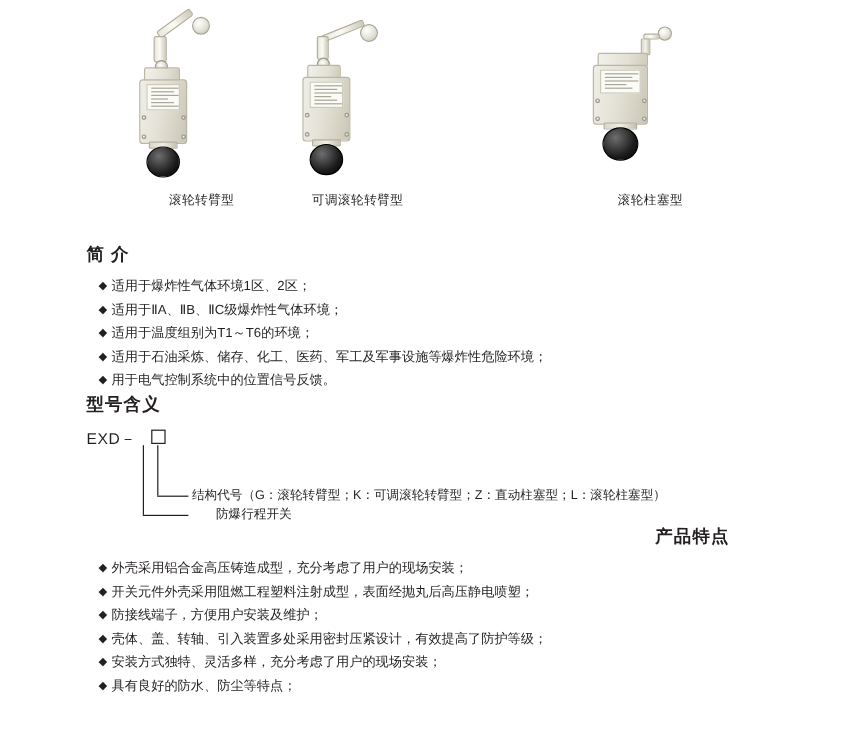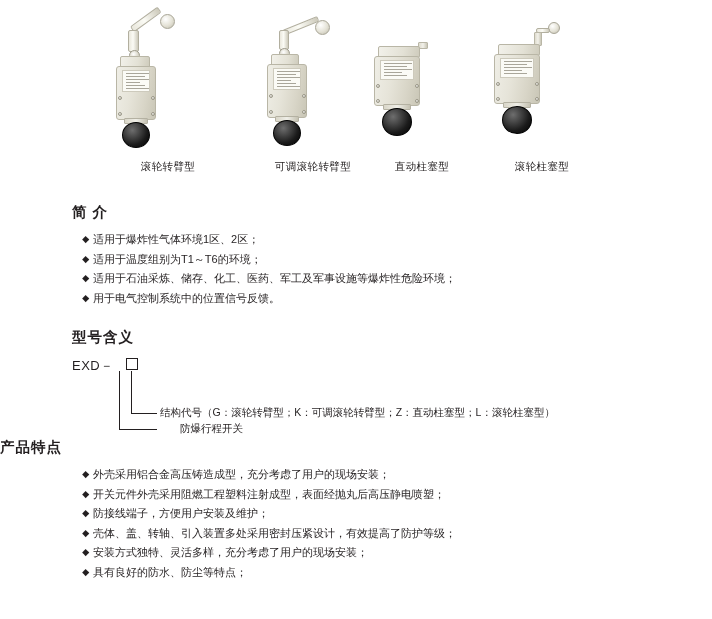--- a/index.html
+++ b/index.html
@@ -219,21 +219,21 @@
       <div class="screw" style="left:53px; top:96px;"></div>
       <div class="screw" style="left:20px; top:112px;"></div>
       <div class="screw" style="left:53px; top:112px;"></div>
 
       <div class="conduit" style="left:26px; top:118px; width:24px; height:6px;"></div>
       <div class="plunger-cap" style="left:24px; top:122px; width:28px; height:26px;"></div>
     </div>
     <div class="caption">滚轮转臂型</div>
   </div>
 
-  <div class="product" style="left:243px;">
+  <div class="product" style="left:228px;">
     <div class="art">
       <div class="roller" style="left:72px; top:20px; width:15px; height:15px;"></div>
       <div class="arm" style="left:40px; top:30px; width:38px; height:6px; transform:rotate(-22deg); transform-origin:left center;"></div>
       <div class="arm" style="left:36px; top:30px; width:10px; height:20px;"></div>
       <div class="pivot" style="left:36px; top:48px; width:11px; height:11px;"></div>
       <div class="body-top" style="left:28px; top:54px; width:28px; height:12px;"></div>
       <div class="body-main" style="left:24px; top:64px; width:40px; height:54px;"></div>
       <div class="label-plate" style="left:30px; top:68px; width:28px; height:22px;">
         <i class="long"></i>
           <i class="mid"></i>
@@ -245,41 +245,20 @@
       <div class="screw" style="left:26px; top:94px;"></div>
       <div class="screw" style="left:59px; top:94px;"></div>
       <div class="screw" style="left:26px; top:110px;"></div>
       <div class="screw" style="left:59px; top:110px;"></div>
       <div class="conduit" style="left:32px; top:116px; width:24px; height:6px;"></div>
       <div class="plunger-cap" style="left:30px; top:120px; width:28px; height:26px;"></div>
     </div>
     <div class="caption">可调滚轮转臂型</div>
   </div>
 
-  <div class="product" style="left:352px;">
-    <div class="art">
-      <div class="plunger-neck" style="left:66px; top:42px; width:10px; height:7px;"></div>
-      <div class="body-top" style="left:26px; top:46px; width:42px; height:12px;"></div>
-      <div class="body-main" style="left:22px; top:56px; width:46px; height:50px;"></div>
-      <div class="label-plate" style="left:28px; top:60px; width:34px; height:20px;">
-        <i class="long"></i>
-          <i class="mid"></i>
-          <i class="long"></i>
-          <i class="short"></i>
-          <i class="mid"></i>
-      </div>
-      <div class="screw" style="left:24px; top:84px;"></div>
-      <div class="screw" style="left:63px; top:84px;"></div>
-      <div class="screw" style="left:24px; top:99px;"></div>
-      <div class="screw" style="left:63px; top:99px;"></div>
-      <div class="conduit" style="left:31px; top:104px; width:28px; height:6px;"></div>
-      <div class="plunger-cap" style="left:30px; top:108px; width:30px; height:28px;"></div>
-    </div>
-    <div class="caption">直动柱塞型</div>
-  </div>
 
   <div class="product" style="left:472px;">
     <div class="art">
       <div class="roller" style="left:76px; top:22px; width:12px; height:12px;"></div>
       <div class="arm" style="left:64px; top:28px; width:14px; height:5px;"></div>
       <div class="plunger-neck" style="left:62px; top:32px; width:8px; height:14px;"></div>
       <div class="body-top" style="left:26px; top:44px; width:42px; height:12px;"></div>
       <div class="body-main" style="left:22px; top:54px; width:46px; height:50px;"></div>
       <div class="label-plate" style="left:28px; top:58px; width:34px; height:20px;">
         <i class="long"></i>
@@ -296,20 +275,21 @@
       <div class="plunger-cap" style="left:30px; top:106px; width:30px; height:28px;"></div>
     </div>
     <div class="caption">滚轮柱塞型</div>
   </div>
 </div>
 
 <div class="section" style="top:203px;">
   <div class="sec-title" style="margin-left:72px;">简 介</div>
   <ul class="bullets" style="margin-left:82px; margin-top:8px;">
     <li><span class="dia">◆</span><span>适用于爆炸性气体环境1区、2区；</span></li>
+    <li><span class="dia">◆</span><span>适用于ⅡA、ⅡB、ⅡC级爆炸性气体环境；</span></li>
     <li><span class="dia">◆</span><span>适用于温度组别为T1～T6的环境；</span></li>
     <li><span class="dia">◆</span><span>适用于石油采炼、储存、化工、医药、军工及军事设施等爆炸性危险环境；</span></li>
     <li><span class="dia">◆</span><span>用于电气控制系统中的位置信号反馈。</span></li>
   </ul>
 </div>
 
 <div class="section" style="top:328px;">
   <div class="sec-title" style="margin-left:72px;">型号含义</div>
 
   <div class="model" style="margin-left:72px; margin-top:10px;">
@@ -320,21 +300,21 @@
     <div class="lead" style="left:59px; top:56px; width:26px; height:1px;"></div>
     <div class="model-note" style="left:88px; top:49px;">结构代号（G：滚轮转臂型；K：可调滚轮转臂型；Z：直动柱塞型；L：滚轮柱塞型）</div>
 
     <div class="lead" style="left:47px; top:14px; width:1px; height:58px;"></div>
     <div class="lead" style="left:47px; top:72px; width:38px; height:1px;"></div>
     <div class="model-note" style="left:88px; top:65px;padding-left:20px;">防爆行程开关</div>
   </div>
 </div>
 
 <div class="section" style="top:438px;">
-  <div class="sec-title" style="">产品特点</div>
+  <div class="sec-title" style="text-align:right;">产品特点</div>
   <ul class="bullets" style="margin-left:82px; margin-top:8px;">
     <li><span class="dia">◆</span><span>外壳采用铝合金高压铸造成型，充分考虑了用户的现场安装；</span></li>
     <li><span class="dia">◆</span><span>开关元件外壳采用阻燃工程塑料注射成型，表面经抛丸后高压静电喷塑；</span></li>
     <li><span class="dia">◆</span><span>防接线端子，方便用户安装及维护；</span></li>
     <li><span class="dia">◆</span><span>壳体、盖、转轴、引入装置多处采用密封压紧设计，有效提高了防护等级；</span></li>
     <li><span class="dia">◆</span><span>安装方式独特、灵活多样，充分考虑了用户的现场安装；</span></li>
     <li><span class="dia">◆</span><span>具有良好的防水、防尘等特点；</span></li>
 
   </ul>
 </div>

